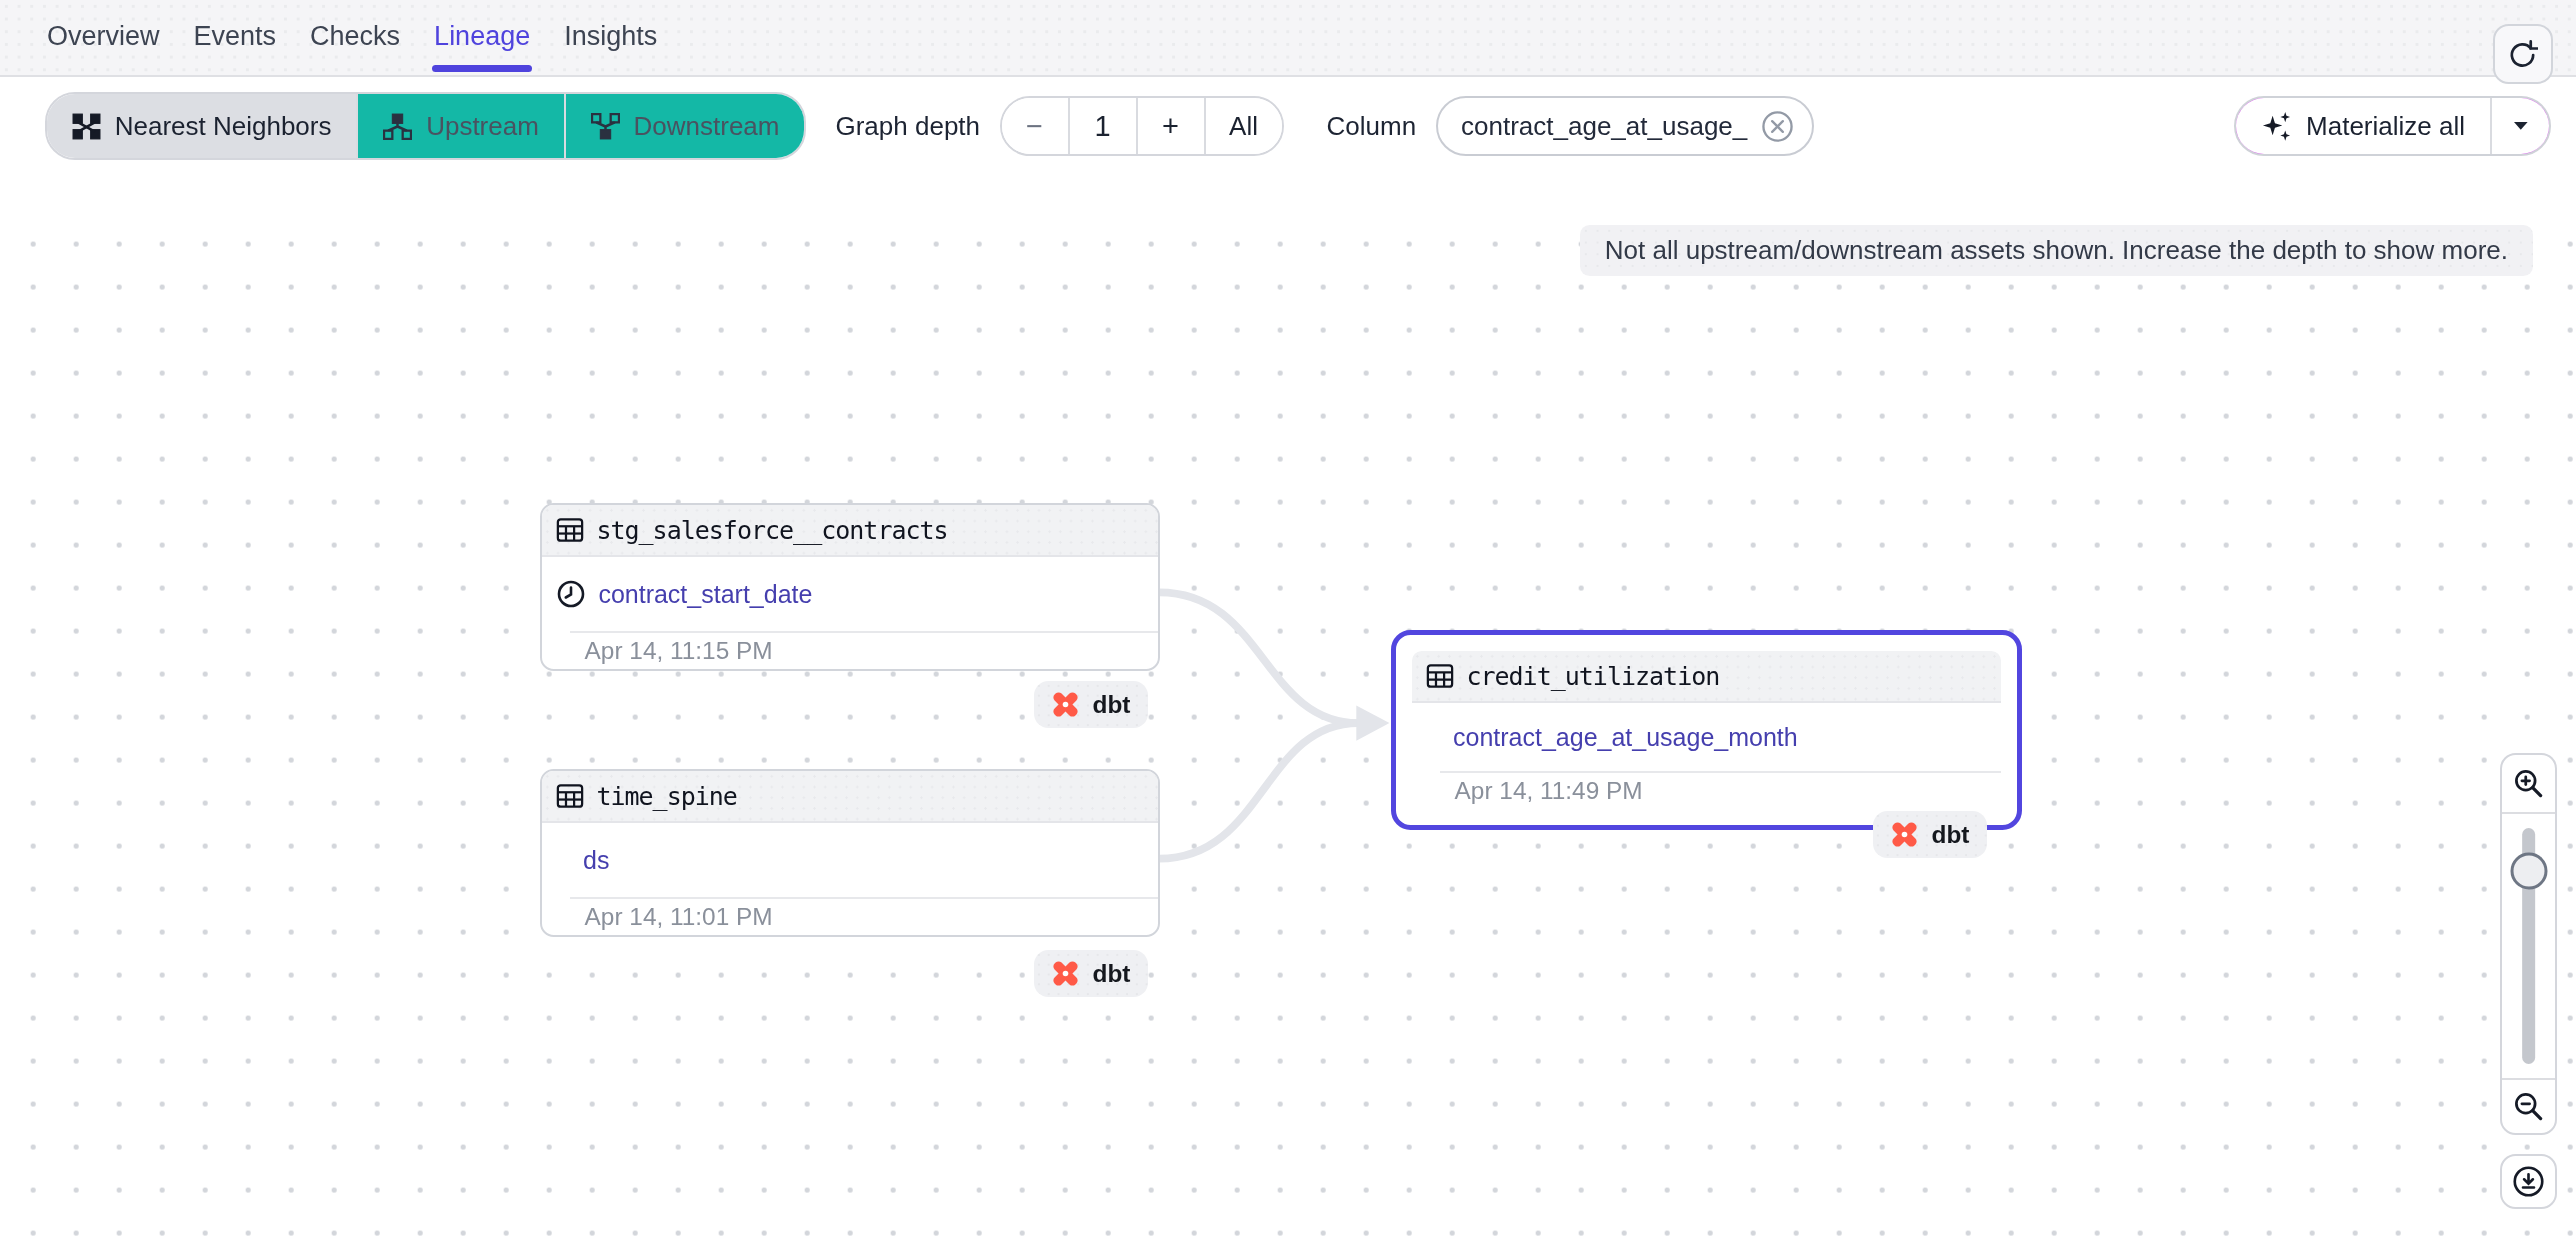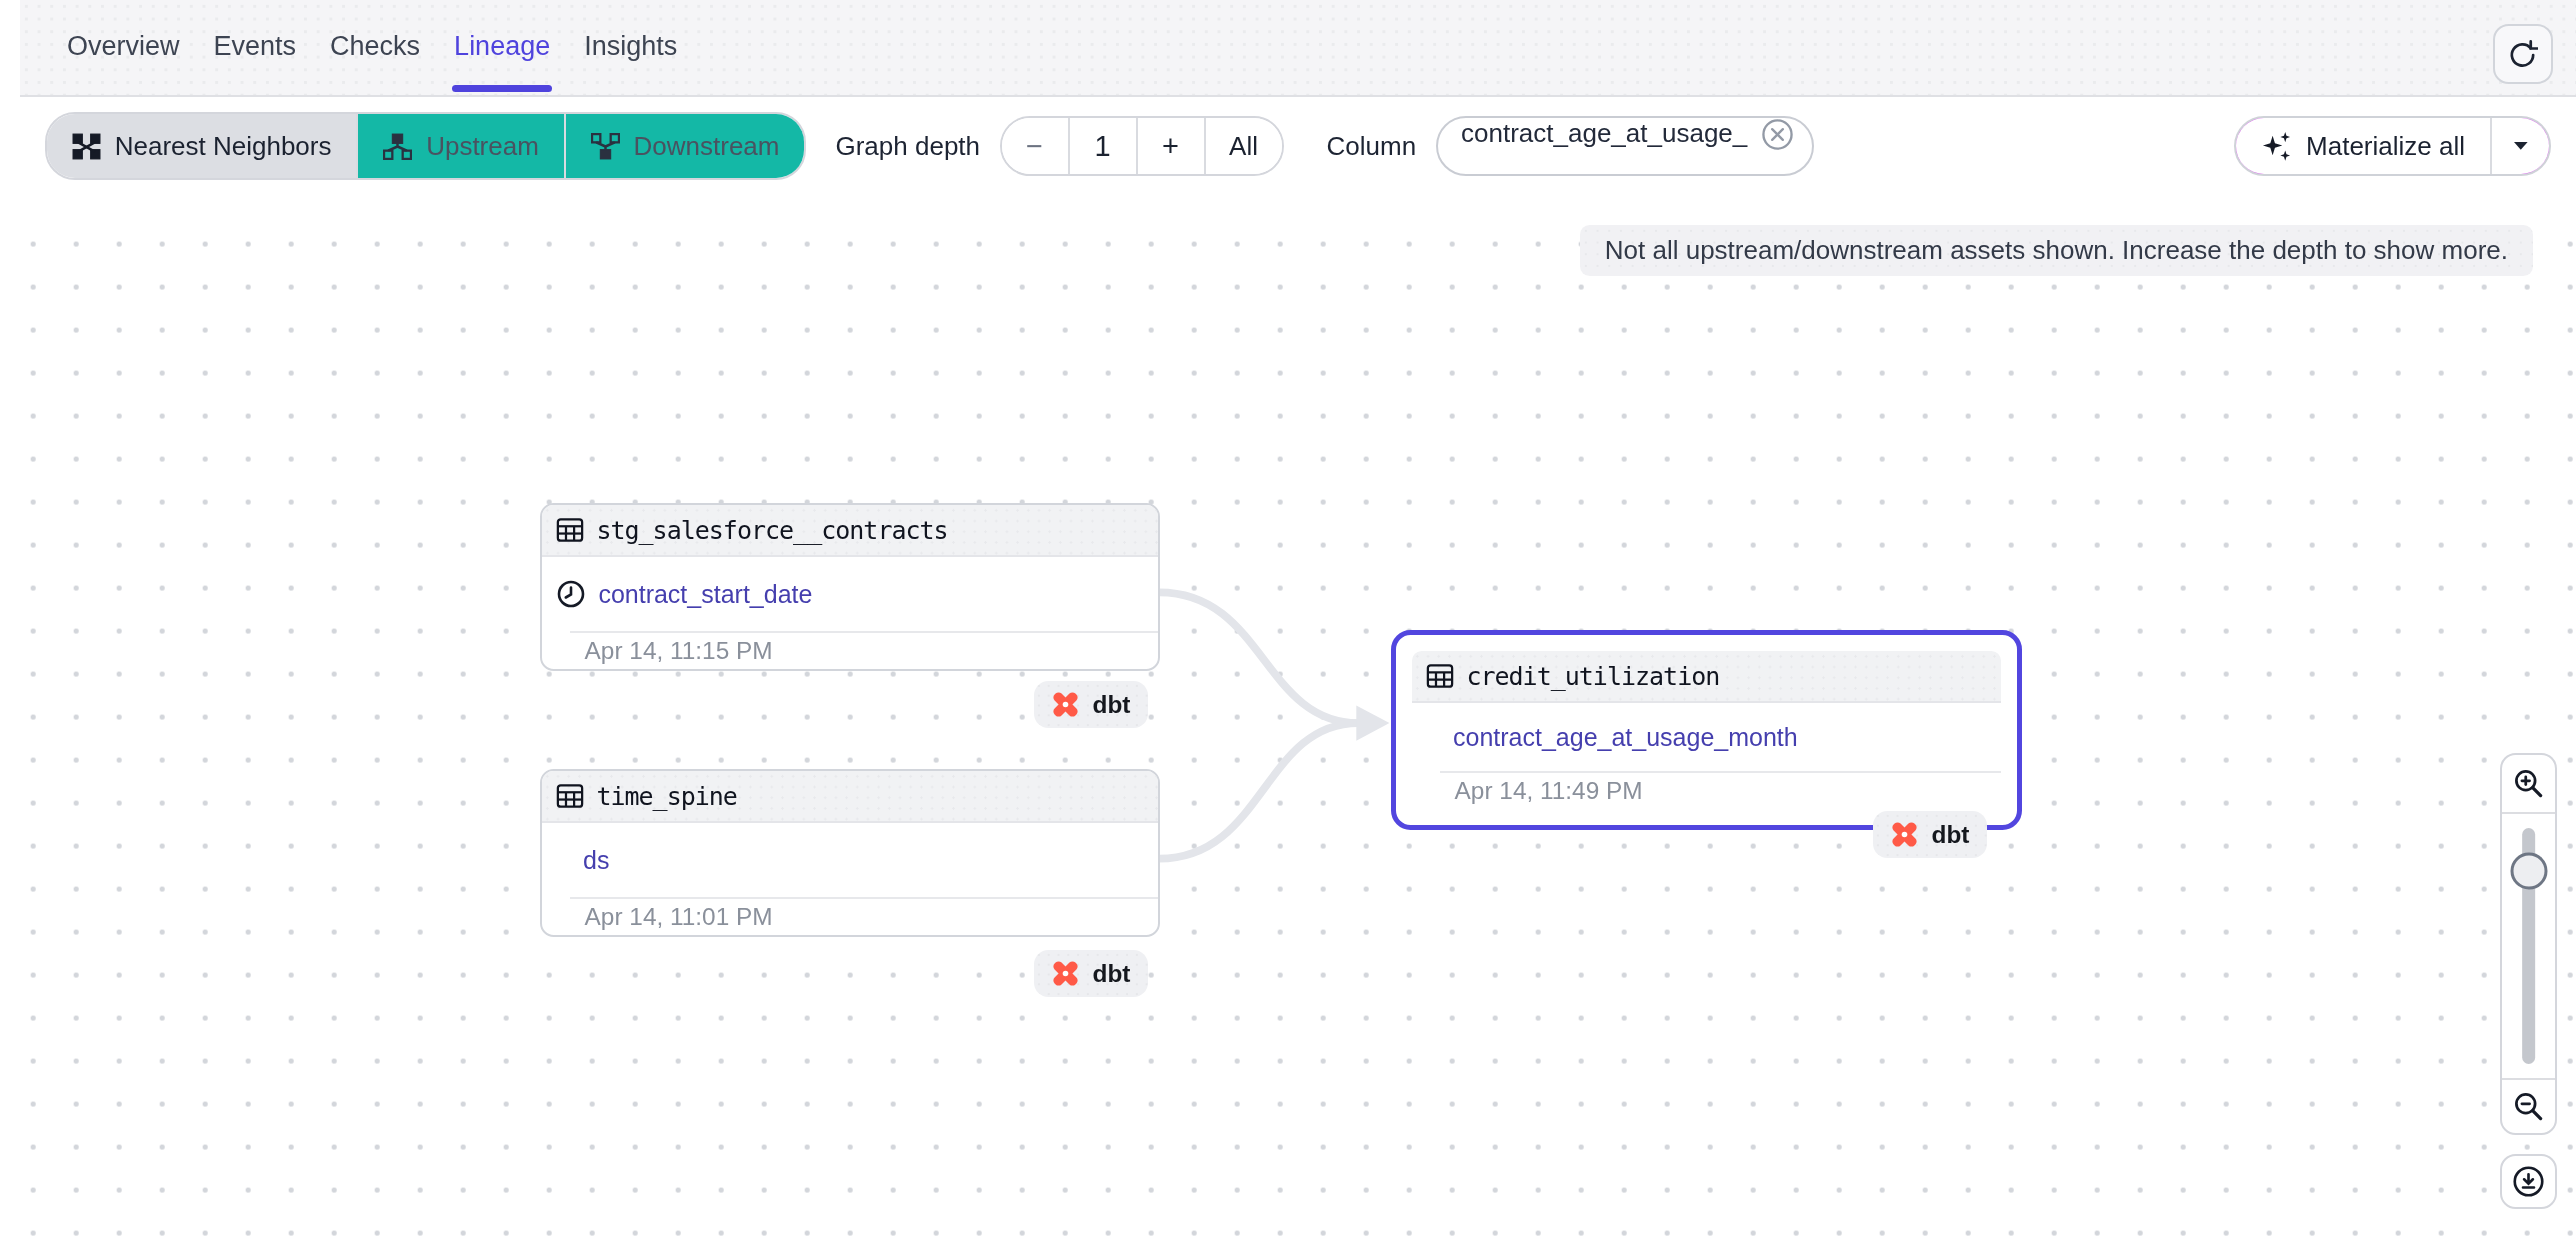--- a/index.html
+++ b/index.html
@@ -1,22 +1,22 @@
 <!DOCTYPE html>
 <html><head>
 <meta charset="utf-8">
 <style>
   * { margin:0; padding:0; box-sizing:border-box; }
   html,body { width:2576px; height:1245px; overflow:hidden; background:#fff;
     font-family:"Liberation Sans","DejaVu Sans",sans-serif; -webkit-font-smoothing:antialiased; }
 
   
-  .topnav { position:relative; height:97px; background:#f5f5f7; border-bottom:2px solid #dfe0e4;
+  .topnav { position:relative; height:77px; background:#f5f5f7; border-bottom:2px solid #dfe0e4;
     display:flex; align-items:center; padding:0 43px 3px 47px;
-    background-image:radial-gradient(#eaebed 1.6px, transparent 1.6px); background-size:12.7px 12.7px;margin-left:20px; }
+    background-image:radial-gradient(#eaebed 1.6px, transparent 1.6px); background-size:12.7px 12.7px; }
   .tabs { display:flex; align-items:stretch; height:100%; gap:34px; }
   .tab { position:relative; display:flex; align-items:center; font-size:27px; font-weight:500;
     color:#3d4452; cursor:pointer; }
   .tab.active { color:#4f43dd; }
   .tab.active::after { content:""; position:absolute; left:-2px; right:-2px; bottom:0; height:6.8px;
     background:#4f43dd; border-radius:3.9px; }
   .iconbtn { width:60px; height:60px; border:2px solid #d2d5db; border-radius:15.6px; background:#f8f8fa;
     display:flex; align-items:center; justify-content:center; cursor:pointer; }
   .topnav .iconbtn { position:absolute; right:23.4px; top:24.4px; }
 
@@ -29,21 +29,21 @@
   .seg-btn.selected { background:#dcdee3; color:#1b2230; }
   .lbl { font-size:26px; color:#1d2433; white-space:nowrap; }
   .toolbar .lbl.depth { margin-left:29px; }
   .stepper { display:flex; height:60px; border:2px solid #d4d6dc; border-radius:30px; overflow:hidden; margin-left:19.5px; background:#fff; }
   .stepper button { width:68px; border:none; border-right:2px solid #d9dbe0; background:#fff; font-size:29px;
     color:#1b2230; cursor:pointer; font-family:inherit; display:flex; align-items:center; justify-content:center; }
   .stepper button:last-child { border-right:none; }
   .stepper .minus { color:#6b7280; }
   .stepper .all { width:76px; font-size:26px; }
   .toolbar .lbl.col { margin-left:43px; }
-  .chip { display:flex; gap:13.7px; height:60px; border:2px solid #c9ccd3; border-radius:30px;
+  .chip { display:flex; align-items:center; gap:13.7px; height:60px; border:2px solid #c9ccd3; border-radius:30px;
     padding:0 17.6px 0 23.4px; margin-left:19.5px; font-size:26px; color:#232a3a; background:#fff; cursor:pointer; }
   .split { margin-left:auto; display:flex; height:60px; border:2px solid #cfd2d8; border-radius:30px; overflow:hidden; background:#d946ef; }
   .split .main { display:flex; align-items:center; gap:13.7px; padding:0 25px; font-size:26px; color:#1b2230;
     background:#fff; border:none; border-right:2px solid #d9dbe0; cursor:pointer; font-family:inherit; }
   .split .caret { width:57px; background:#fff; border:none; display:flex; align-items:center; justify-content:center; cursor:pointer; }
 
   
   .canvas { position:absolute; left:0; top:207px; width:2576px; height:1038px; background:#fff;
     background-image:radial-gradient(circle, #d3d6db 2.5px, transparent 2.9px); background-size:43px 43px;
     background-position:11.7px 15.6px; }

